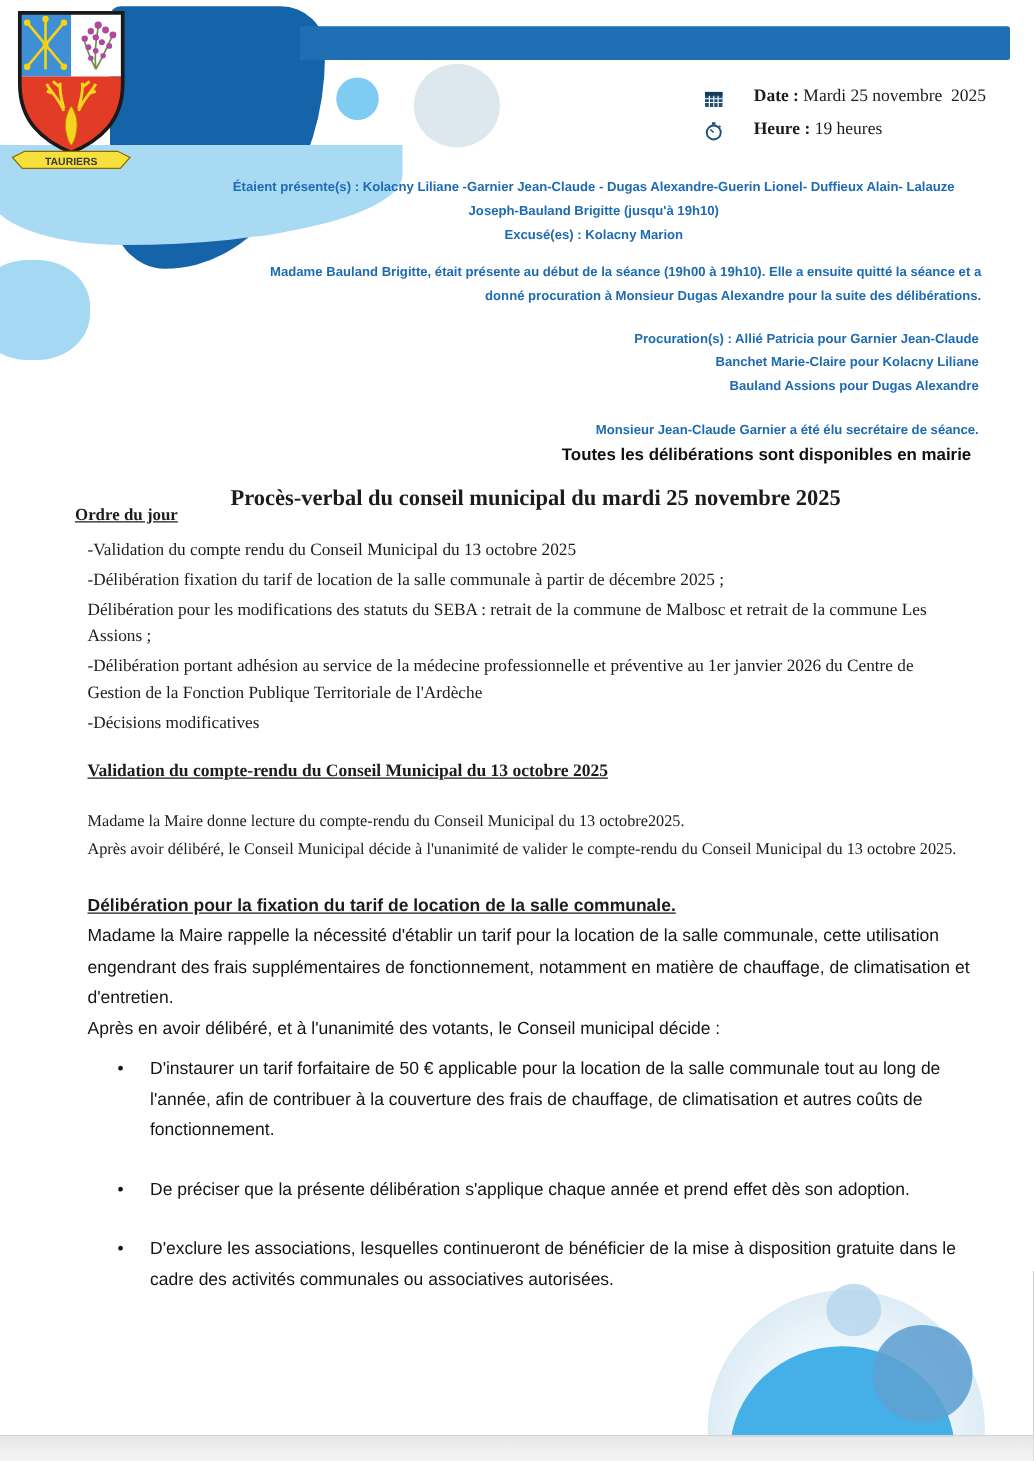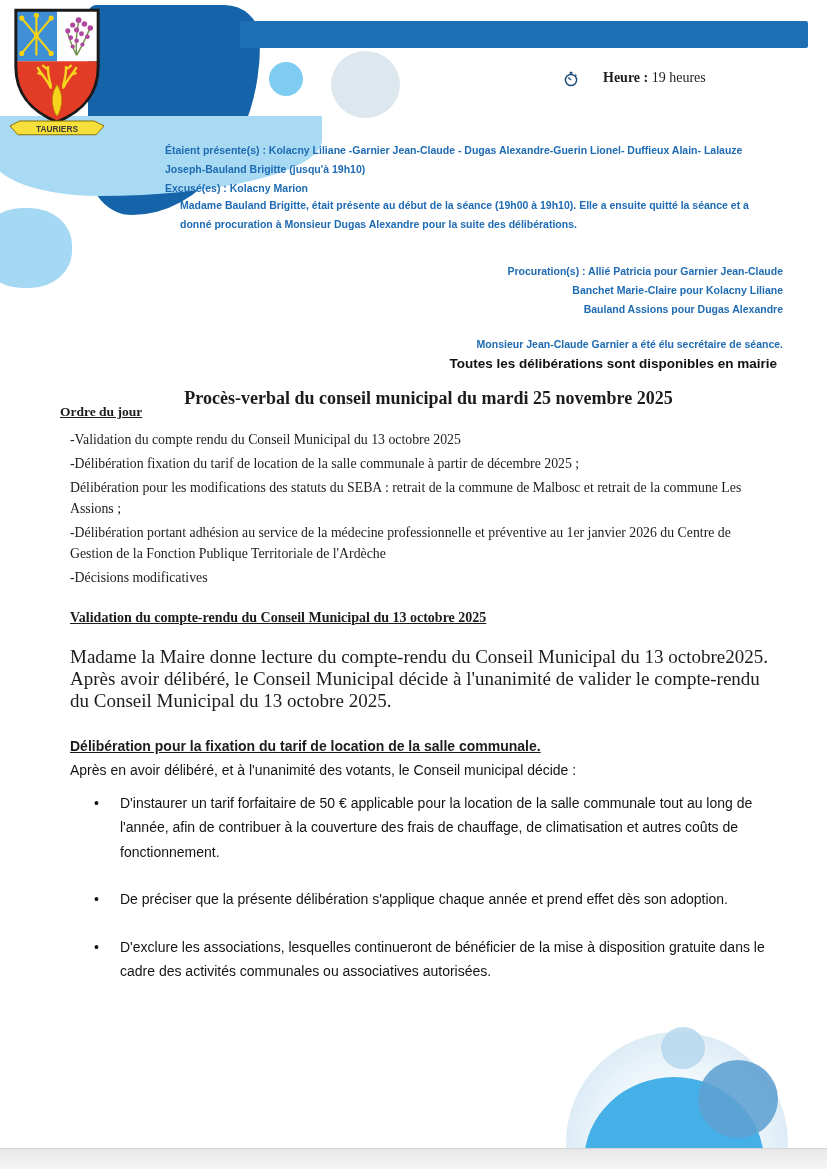--- a/index.html
+++ b/index.html
@@ -32,34 +32,34 @@
     background:linear-gradient(#e7e7e7,#f6f6f6);border-top:1px solid #d4d4d4;}
   
   .crest{position:absolute;left:8px;top:4px;width:98px;height:138px;z-index:2;}
   
   .z{position:absolute;z-index:2;}
   .meta{left:563px;top:70px;width:250px;font-size:14px;}
   .meta .row{display:flex;align-items:flex-start;margin-bottom:9px;}
   .meta .ic{width:16px;height:16px;margin-right:24px;flex:0 0 auto;margin-top:1px;}
   .meta b{font-weight:bold;}
   .blue{color:#1e6bb3;font-family:"Liberation Sans",sans-serif;font-weight:bold;font-size:10.5px;line-height:19px;}
-  .present{right:42px;top:141px;width:620px;text-align:left;}
-  .note{left:180px;right:42px;top:196px;text-align:left;}
+  .present{right:42px;top:141px;width:620px;text-align:center;}
+  .note{left:180px;right:42px;top:209px;text-align:right;}
   .proxies{right:44px;top:262px;width:500px;text-align:right;}
   .secretary{right:44px;top:335px;width:500px;text-align:right;}
   .availability{right:50px;top:356px;width:500px;text-align:right;color:#111;
     font-family:"Liberation Sans",sans-serif;font-weight:bold;font-size:13.5px;}
   .doc-title{left:60px;right:30px;top:388px;text-align:center;font-size:18px;font-weight:bold;}
   .agenda-head{left:60px;top:404px;font-size:13.5px;font-weight:bold;text-decoration:underline;}
   
   .body-flow{position:absolute;z-index:2;left:70px;top:429px;width:706px;}
   .agenda-item{font-size:13.8px;line-height:21px;margin-bottom:3px;}
   .sec1{margin-top:22px;}
   .sec1 h3{font-size:14px;font-weight:bold;text-decoration:underline;margin:0 0 20px 0;}
-  .sec1 p{font-size:19px;line-height:22px;margin:0;}
+  .sec1 p{font-size:13px;line-height:22px;margin:0;}
   .sec2{margin-top:26px;font-family:"Liberation Sans",sans-serif;}
   .sec2 h3{font-size:14px;font-weight:bold;text-decoration:underline;margin:0 0 4px 0;}
   .sec2 p{font-size:14px;line-height:24.5px;margin:0;color:#141414;}
   .bullets{list-style:none;margin:8px 0 0 0;padding:0;}
   .bullets li{position:relative;padding-left:50px;font-size:14px;line-height:24.5px;
     margin-bottom:23px;color:#141414;}
   .bullets li::before{content:"•";position:absolute;left:24px;top:0;font-size:14px;}
   .pre{white-space:pre-wrap;}
 </style>
 </head>
@@ -126,20 +126,32 @@
 
     <g>
       <path d="M2,124 L12,119 H88 L98,124 L90,133 H10 Z" fill="#f7e03c" stroke="#8a6d00" stroke-width="1"></path>
       <text x="50" y="130" text-anchor="middle" font-size="8.5" font-weight="bold" font-family="Liberation Sans, sans-serif" fill="#3a3a3a">TAURIERS</text>
     </g>
   </svg>
 
   <div class="z meta">
     <div class="row">
       <svg class="ic" viewBox="0 0 16 16">
+        <rect x="1" y="2.5" width="14" height="12" rx="1" fill="#1f4e79"></rect>
+        <rect x="1" y="2.5" width="14" height="3" fill="#163a5c"></rect>
+        <g stroke="#ffffff" stroke-width="0.9">
+          <path d="M1,8 H15 M1,11 H15"></path>
+            <path d="M4.5,5.5 V14.5 M8,5.5 V14.5 M11.5,5.5 V14.5"></path>
+        </g>
+      </svg>
+      <div><b>Date :</b>
+        <span class="pre">Mardi 25 novembre  2025</span></div>
+    </div>
+    <div class="row">
+      <svg class="ic" viewBox="0 0 16 16">
         <rect x="6.6" y="0.8" width="2.8" height="2" fill="#1f4e79"></rect>
         <circle cx="8" cy="9" r="5.6" fill="none" stroke="#1f4e79" stroke-width="1.5"></circle>
         <path d="M8,9 L5.2,6.6" stroke="#1f4e79" stroke-width="1.3"></path>
         <path d="M12.2,3.6 L13.4,4.8" stroke="#1f4e79" stroke-width="1.3"></path>
       </svg>
       <div><b>Heure :</b>
         <span>19 heures</span></div>
     </div>
   </div>
 
@@ -176,20 +188,21 @@
     <div class="agenda-item">-Décisions modificatives</div>
 
     <div class="sec1">
       <h3>Validation du compte-rendu du Conseil Municipal du 13 octobre 2025</h3>
       <p>Madame la Maire donne lecture du compte-rendu du Conseil Municipal du 13 octobre2025.</p>
       <p>Après avoir délibéré, le Conseil Municipal décide à l'unanimité de valider le compte-rendu du Conseil Municipal du 13 octobre 2025.</p>
     </div>
 
     <div class="sec2">
       <h3>Délibération pour la fixation du tarif de location de la salle communale.</h3>
+      <p>Madame la Maire rappelle la nécessité d'établir un tarif pour la location de la salle communale, cette utilisation engendrant des frais supplémentaires de fonctionnement, notamment en matière de chauffage, de climatisation et d'entretien.</p>
       <p>Après en avoir délibéré, et à l'unanimité des votants, le Conseil municipal décide :</p>
       <ul class="bullets">
         <li>D'instaurer un tarif forfaitaire de 50 € applicable pour la location de la salle communale tout au long de l'année, afin de contribuer à la couverture des frais de chauffage, de climatisation et autres coûts de fonctionnement.</li>
         <li>De préciser que la présente délibération s'applique chaque année et prend effet dès son adoption.</li>
         <li>D'exclure les associations, lesquelles continueront de bénéficier de la mise à disposition gratuite dans le cadre des activités communales ou associatives autorisées.</li>
       </ul>
     </div>
   </div>
 
 </div>

